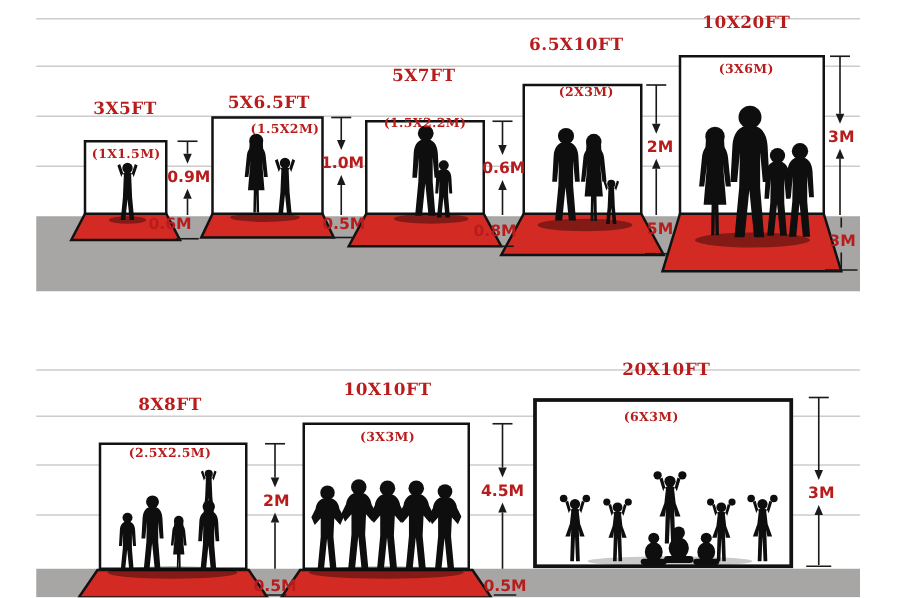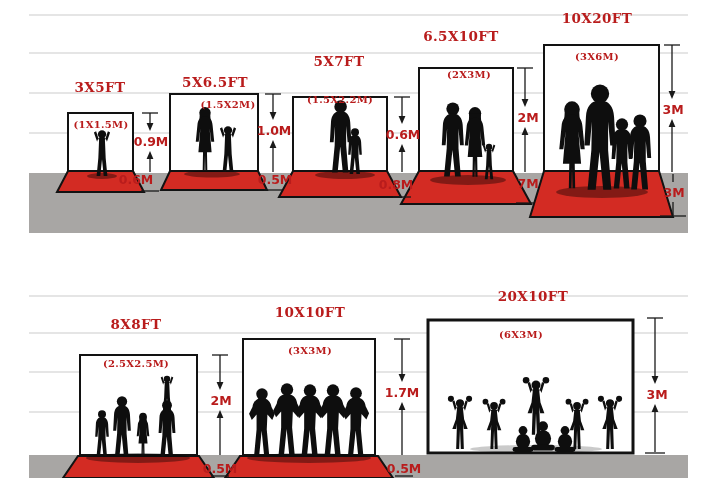--- a/index.html
+++ b/index.html
@@ -242,26 +242,26 @@
 <div class="lbl dim" style="left:151px;top:141px">0.9M</div>
 <div class="lbl dim" style="left:136px;top:179px">0.6M</div>
 
 <div class="lbl dim" style="left:274px;top:130px">1.0M</div>
 <div class="lbl dim" style="left:275px;top:179px">0.5M</div>
 
 <div class="lbl dim" style="left:403px;top:134px">0.6M</div>
 <div class="lbl dim" style="left:396px;top:184px">0.8M</div>
 
 <div class="lbl dim" style="left:528px;top:117px">2M</div>
-<div class="lbl dim" style="left:528px;top:183px">7M</div>
+<div class="lbl dim" style="left:528px;top:183px">5M</div>
 
 <div class="lbl dim" style="left:673px;top:109px">3M</div>
 <div class="lbl dim" style="left:674px;top:192px">3M</div>
 
 <div class="lbl dim" style="left:221px;top:400px">2M</div>
 <div class="lbl dim" style="left:220px;top:468px">0.5M</div>
 
-<div class="lbl dim" style="left:402px;top:392px">1.7M</div>
+<div class="lbl dim" style="left:402px;top:392px">4.5M</div>
 <div class="lbl dim" style="left:404px;top:468px">0.5M</div>
 
 <div class="lbl dim" style="left:657px;top:394px">3M</div>
 
 </div>
 
 </body></html>

